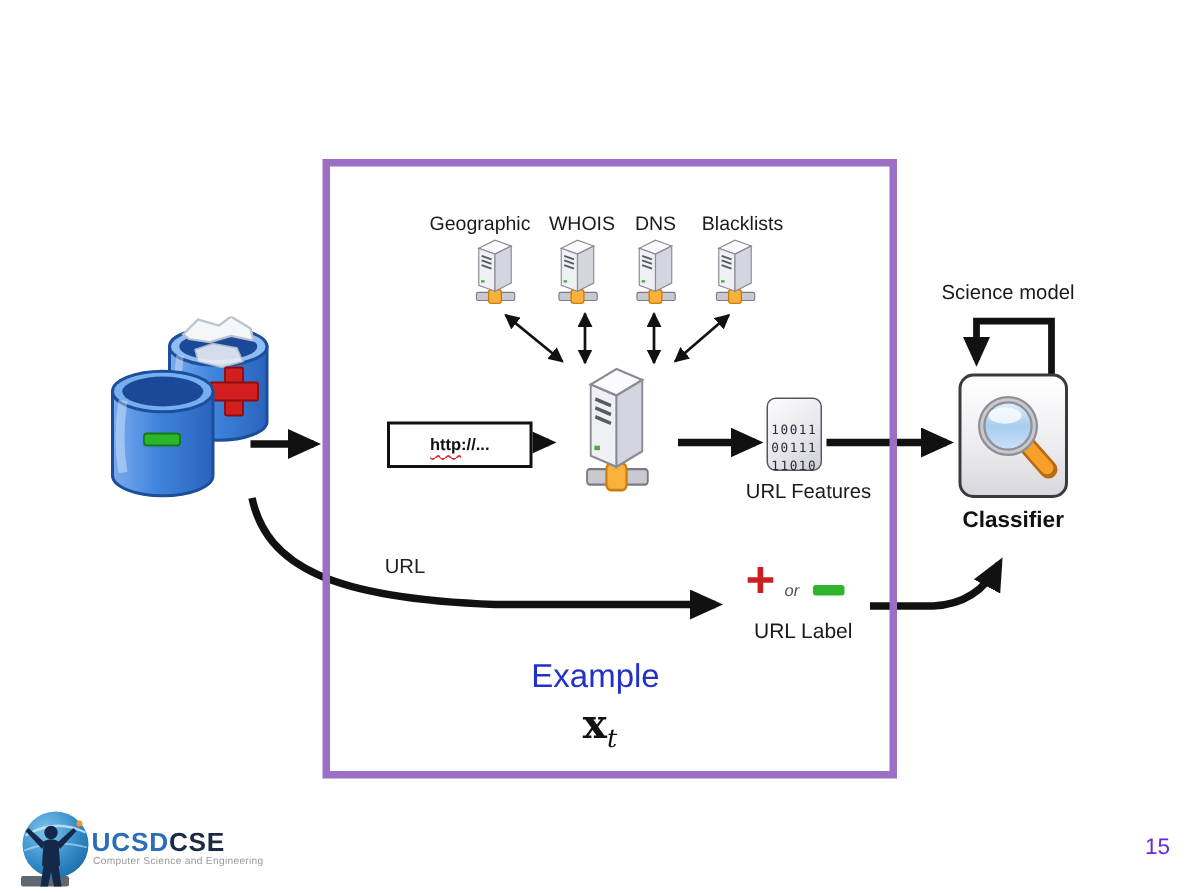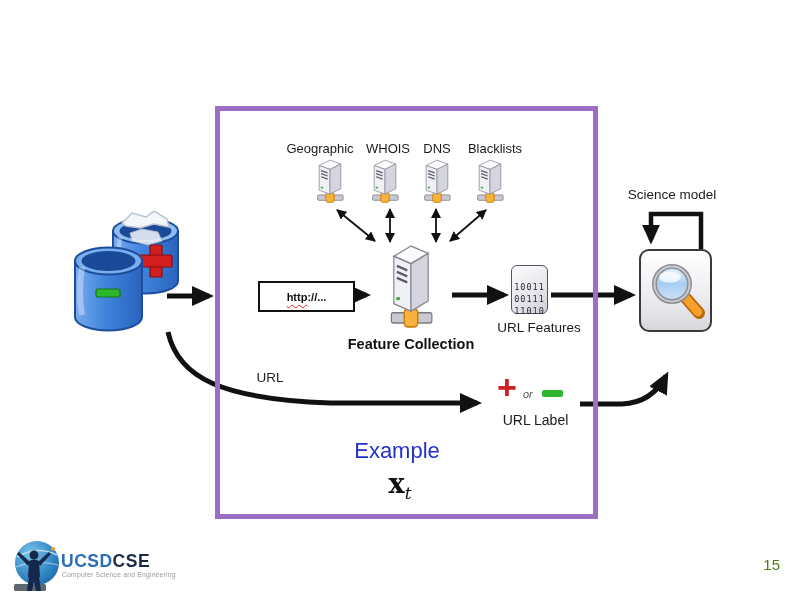--- a/index.html
+++ b/index.html
@@ -67,21 +67,21 @@
   
   .example{left:297px;top:438px;width:200px;text-align:center;font-size:22px;color:#2431c8;z-index:3;}
   .math{left:330px;top:468px;width:140px;text-align:center;z-index:3;color:#111;}
   .math .mx{font-family:"DejaVu Serif",serif;font-weight:bold;font-size:27px;}
   .math .mt{font-family:"DejaVu Serif",serif;font-style:italic;font-size:17px;vertical-align:-6px;}
   
   .logo-globe{left:12px;top:537px;width:50px;height:56px;z-index:3;}
   .logo-text{left:61px;top:551px;z-index:3;font-size:17.5px;font-weight:bold;letter-spacing:.5px;}
   .logo-text .u{color:#2a6db8;} .logo-text .c{color:#1b2a44;}
   .logo-sub{left:62px;top:571px;font-size:6.8px;color:#9a9a9a;z-index:3;letter-spacing:.2px;}
-  .pagenum{left:740px;top:556px;width:40px;text-align:right;font-size:15px;color:#4d7c0f;z-index:3;}
+  .pagenum{left:740px;top:556px;width:40px;text-align:right;font-size:15px;color:#6d28d9;z-index:3;}
 </style>
 </head>
 <body>
 
 <div class="slide">
 
   <svg width="0" height="0" style="position:absolute" aria-hidden="true">
     <defs>
       <linearGradient id="binG" x1="0" y1="0" x2="1" y2="0">
         <stop offset="0" stop-color="#79abef"></stop>
@@ -146,21 +146,20 @@
   <svg class="abs srv-s srv-dns" viewBox="0 0 44 62">
       <use href="#srv"></use>
     </svg>
   <svg class="abs srv-s srv-black" viewBox="0 0 44 62">
       <use href="#srv"></use>
     </svg>
 
   <svg class="abs srv-big" viewBox="0 0 44 62" preserveAspectRatio="none">
       <use href="#srv"></use>
     </svg>
-  <div class="abs fclabel">Feature Collection</div>
 
   <svg class="abs bins" viewBox="0 0 116 126">
 
     <g>
       <path d="M43,20 v50 a32.5,12.5 0 0 0 65,0 v-50 z" fill="url(#binG)" stroke="#1c4e9c" stroke-width="2"></path>
       <ellipse cx="75.5" cy="20" rx="32.5" ry="12.5" fill="#8fbcf2" stroke="#1c4e9c" stroke-width="2"></ellipse>
       <ellipse cx="75.5" cy="20" rx="26" ry="9" fill="#1a4a97"></ellipse>
       <path d="M52,12 L62,2 L76,6 L84,0 L97,8 L99,16 L84,13 L70,17 L56,15 z" fill="#f4f6fa" stroke="#b9c2cf" stroke-width="1.5"></path>
       <path d="M60,22 L72,18 L88,21 L92,30 L78,34 L62,30 z" fill="#e8edf5" stroke="#b9c2cf" stroke-width="1" opacity="0.9"></path>
       <path d="M50,26 q-3,22 0,40" stroke="#ffffff" stroke-width="5" fill="none" opacity="0.35"></path>
@@ -202,20 +201,21 @@
             <stop offset="1" stop-color="#cfe4f8"></stop>
         </linearGradient>
       </defs>
       <line x1="38" y1="36" x2="53" y2="53" stroke="#b86a10" stroke-width="12" stroke-linecap="round"></line>
       <line x1="38" y1="36" x2="52" y2="52" stroke="#f9a02c" stroke-width="8.5" stroke-linecap="round"></line>
       <circle cx="26" cy="24" r="17.5" fill="url(#lensG)" stroke="#8f9096" stroke-width="5"></circle>
       <circle cx="26" cy="24" r="17.5" fill="none" stroke="#c9cacf" stroke-width="2"></circle>
       <ellipse cx="24" cy="17" rx="11" ry="5.5" fill="#ffffff" opacity="0.75"></ellipse>
     </svg>
   </div>
+  <div class="abs clabel">Classifier</div>
 
   <div class="abs plus">+</div>
   <div class="abs or">or</div>
   <div class="abs minusbar"></div>
   <div class="abs ullabel">URL Label</div>
 
   <div class="abs example">Example</div>
   <div class="abs math"><span class="mx">x</span><span class="mt">t</span></div>
 
   <svg class="abs logo-globe" viewBox="0 0 50 56">

